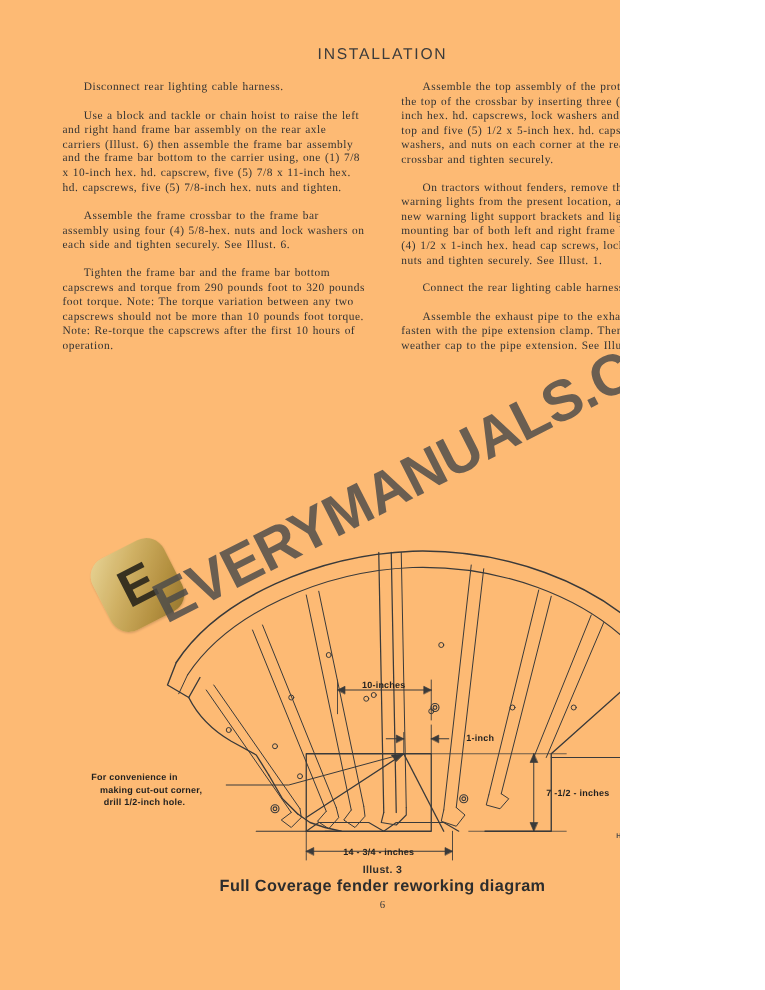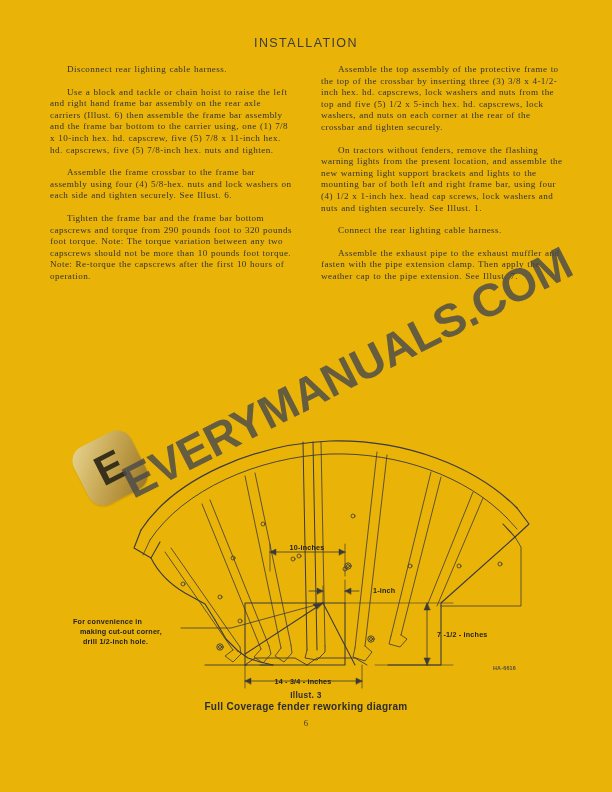--- a/index.html
+++ b/index.html
@@ -2,23 +2,23 @@
 <html><head>
 <meta charset="utf-8">
 <style>
   html, body {
     margin: 0;
     padding: 0;
     background: #ffffff;
   }
   .page {
     position: relative;
-    width: 612px;
+    width: 496px;
     height: 792px;
-    background: #eab308;
+    background: #fdba74;
     overflow: hidden;
     font-family: "Liberation Serif", "DejaVu Serif", serif;
     color: #2a2a2a;
     text-decoration: underline;
   }
 
   
   .page-header {
     position: absolute;
     top: 36px;
@@ -144,21 +144,21 @@
     position: absolute;
     left: 0;
     top: 690px;
     width: 612px;
     text-align: center;
     font-family: "Liberation Sans", "DejaVu Sans", sans-serif;
     color: #2d2d2d;
     z-index: 3;
   }
   .caption-line1 { font-size: 8.4px; font-weight: 600; letter-spacing: 0.3px; }
-  .caption-line2 { font-size: 10px; font-weight: 600; letter-spacing: 0.3px; margin-top: 1px; }
+  .caption-line2 { font-size: 13px; font-weight: 600; letter-spacing: 0.3px; margin-top: 1px; }
   .page-number {
     position: absolute;
     left: 0;
     top: 718px;
     width: 612px;
     text-align: center;
     font-family: "Liberation Serif", "DejaVu Serif", serif;
     font-size: 8.6px;
     color: #3b3b3b;
     z-index: 3;

